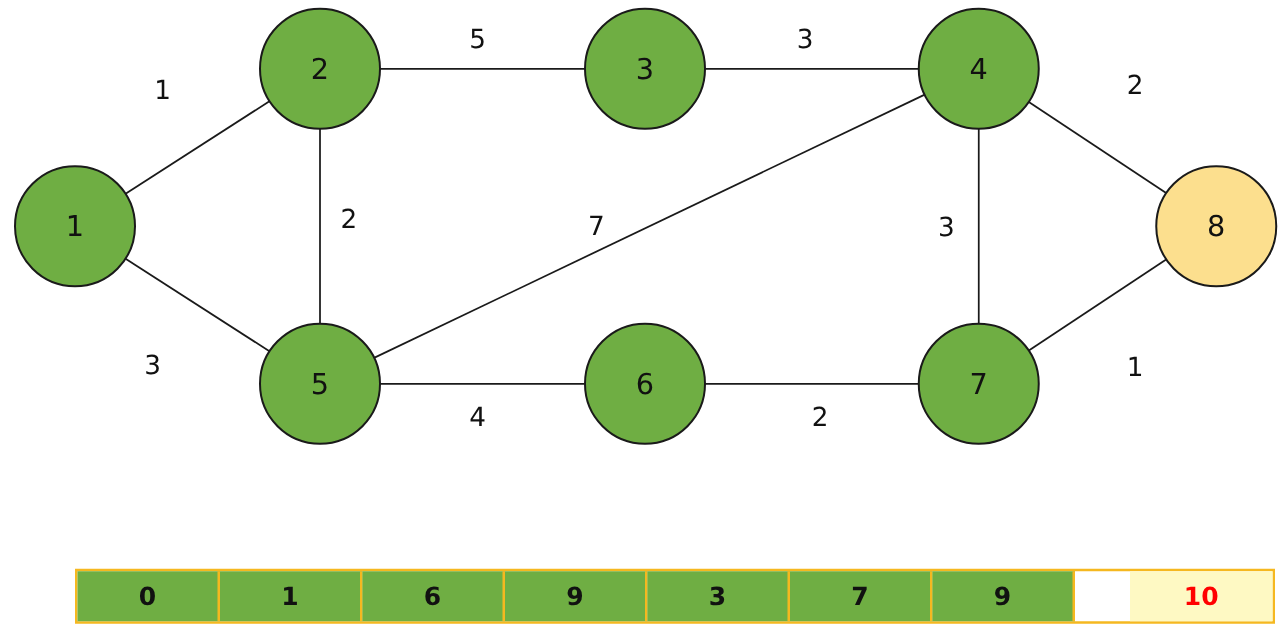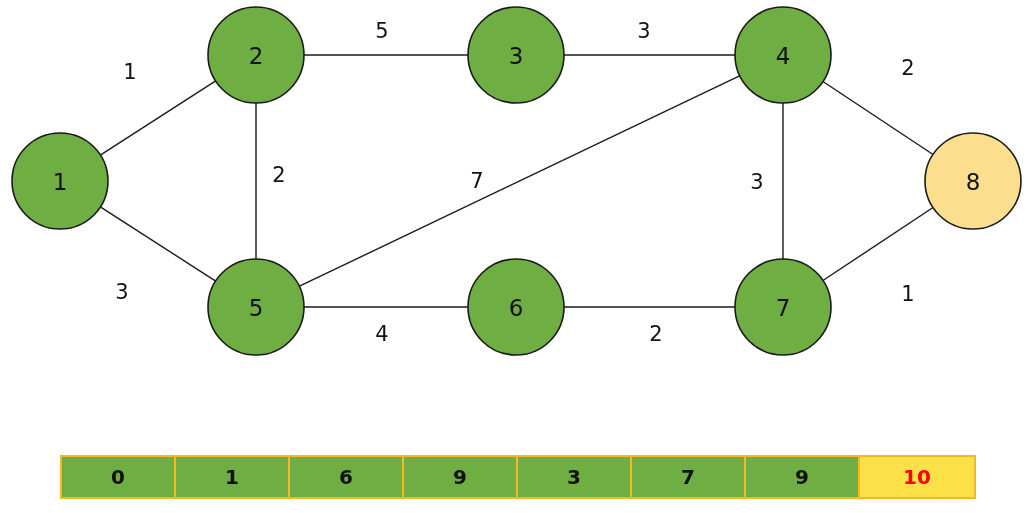--- a/index.html
+++ b/index.html
@@ -143,16 +143,16 @@
   </svg>
 
   <div id="array-row">
       <div class="array-cell" style="background: rgb(111, 174, 67); color: rgb(17, 17, 17);">0</div>
       <div class="array-cell" style="background: rgb(111, 174, 67); color: rgb(17, 17, 17);">1</div>
       <div class="array-cell" style="background: rgb(111, 174, 67); color: rgb(17, 17, 17);">6</div>
       <div class="array-cell" style="background: rgb(111, 174, 67); color: rgb(17, 17, 17);">9</div>
       <div class="array-cell" style="background: rgb(111, 174, 67); color: rgb(17, 17, 17);">3</div>
       <div class="array-cell" style="background: rgb(111, 174, 67); color: rgb(17, 17, 17);">7</div>
       <div class="array-cell" style="background: rgb(111, 174, 67); color: rgb(17, 17, 17);">9</div>
-      <div class="array-cell" style="background: #fde047; color: rgb(255, 0, 0);">10</div>
+      <div class="array-cell" style="background: #fef9c3; color: rgb(255, 0, 0); margin-left: 44px;">10</div>
     </div>
 
 </div>
 
 </body></html>

